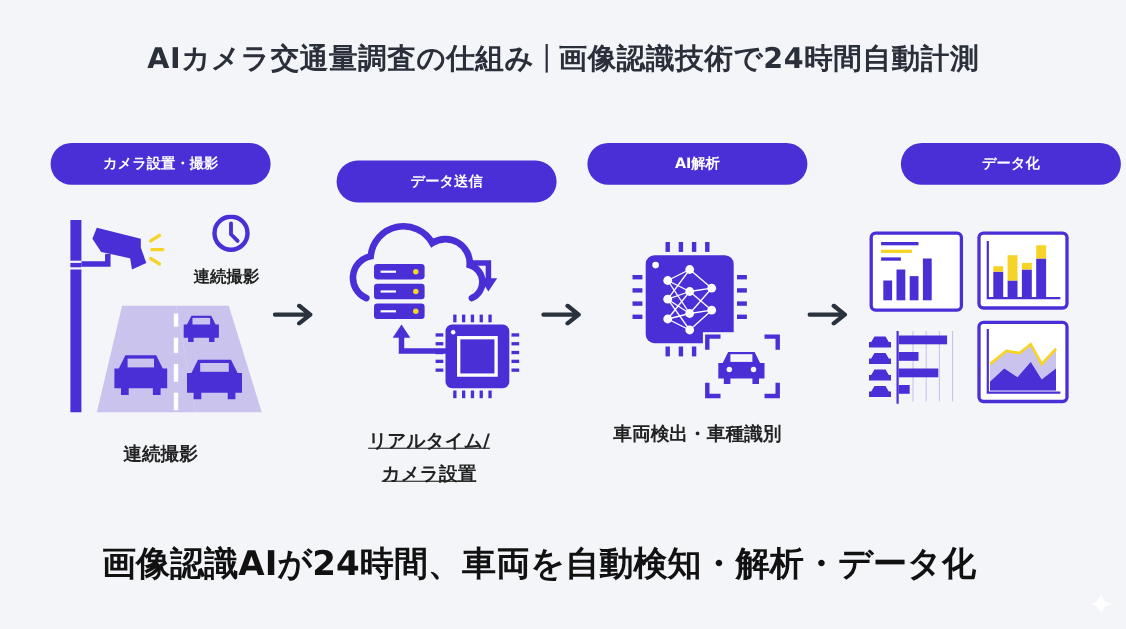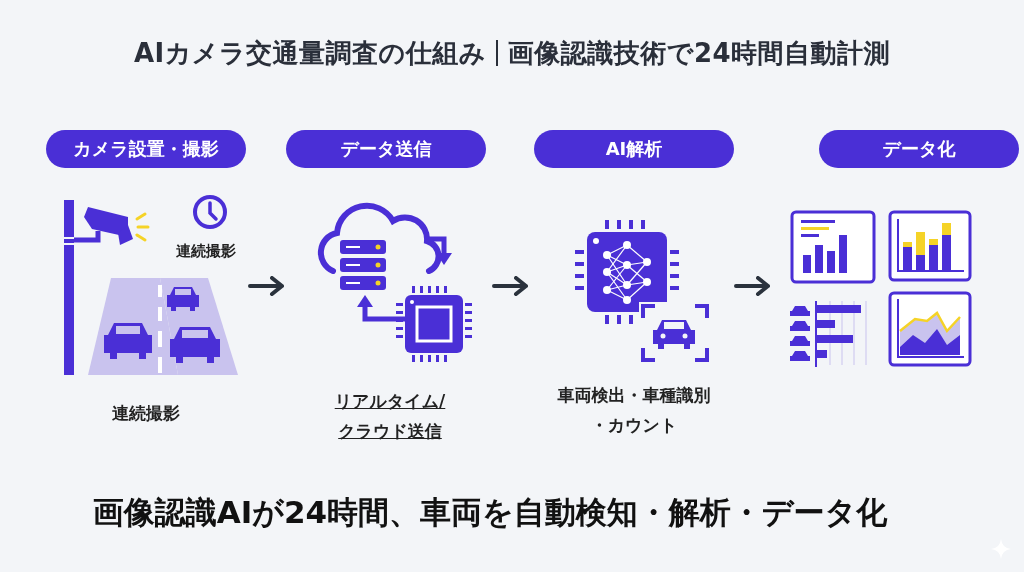--- a/index.html
+++ b/index.html
@@ -9,21 +9,21 @@
     font-family:"DejaVu Sans", "Liberation Sans", sans-serif;
     color:#1f2430;
   }
   .title {
     position:absolute; left:0; top:36px; width:1024px; text-align:center;
     font-size:26px; font-weight:bold; color:#2a2f3a; letter-spacing:0.5px;
   }
   .title .sep { display:inline-block; width:2px; height:26px; background:#2a2f3a; vertical-align:-4px; margin:0 10px; }
   .pill {
     position:absolute; top:130px; height:38px; border-radius:19px;
-    background:#4a2fd6; color:#fff; font-size:18px; font-weight:bold;
+    background:#4a2fd6; color:#fff; font-size:13px; font-weight:bold;
     display:flex; align-items:center; justify-content:center;
   }
   .icon { position:absolute; }
   .arrow { position:absolute; top:276px; }
   .caption {
     position:absolute; text-align:center; font-size:17px; font-weight:bold; color:#222;
     line-height:30px;
   }
   .small-label { position:absolute; font-size:15px; font-weight:bold; color:#222; }
   .footer {
@@ -33,21 +33,21 @@
   .sparkle { position:absolute; right:12px; bottom:12px; }
 </style>
 </head>
 <body>
 
 <div class="title">
   <span>AIカメラ交通量調査の仕組み</span><span class="sep"></span><span>画像認識技術で24時間自動計測</span>
 </div>
 
 <div class="pill" style="left:46px;width:200px;">カメラ設置・撮影</div>
-<div class="pill" style="left:286px;width:200px;">データ送信</div>
+<div class="pill" style="left:306px;width:200px;margin-top:16px;">データ送信</div>
 <div class="pill" style="left:534px;width:200px;text-align:right;">AI解析</div>
 <div class="pill" style="left:819px;width:200px;">データ化</div>
 
 <svg class="icon" style="left:58px;top:195px;" width="190" height="180" viewBox="0 0 190 180">
   <polygon points="53,83 102,83 120,180 30,180" fill="#c9c3ee"></polygon>
   <polygon points="102,83 150,83 180,180 120,180" fill="#c9c3ee"></polygon>
   <g fill="#fff">
     <rect x="100" y="90" width="4" height="12"></rect>
       <rect x="100" y="112" width="4" height="14"></rect>
       <rect x="100" y="136" width="4" height="16"></rect>
@@ -262,25 +262,24 @@
 </svg>
 <svg class="arrow" style="left:734px;" width="40" height="20" viewBox="0 0 40 20">
   <path d="M2,10 h32 M24,2 l10,8 l-10,8" stroke="#2a323d" stroke-width="4" fill="none" stroke-linecap="round" stroke-linejoin="round"></path>
 </svg>
 
 <div class="caption" style="left:46px;width:200px;top:398px;">
   <div>連続撮影</div>
 </div>
 <div class="caption" style="left:290px;width:200px;top:386px;text-decoration:underline;">
   <div>リアルタイム/</div>
-  <div>クラウド送信</div>
+  <div>カメラ設置</div>
 </div>
 <div class="caption" style="left:514px;width:240px;top:380px;">
   <div>車両検出・車種識別</div>
-  <div>・カウント</div>
 </div>
 <div class="caption" style="left:776px;width:200px;top:386px;">
 </div>
 
 <div class="footer">画像認識AIが24時間、車両を自動検知・解析・データ化</div>
 
 <svg class="sparkle" width="22" height="22" viewBox="0 0 22 22">
   <path d="M11,1 Q12,10 21,11 Q12,12 11,21 Q10,12 1,11 Q10,10 11,1z" fill="#ffffff"></path>
 </svg>
 

